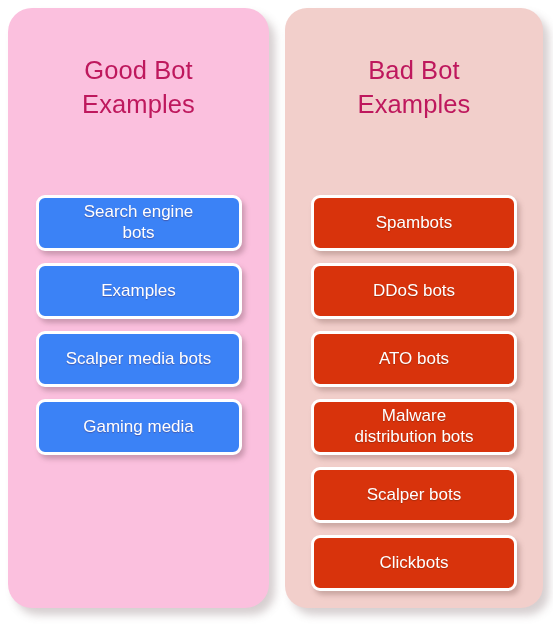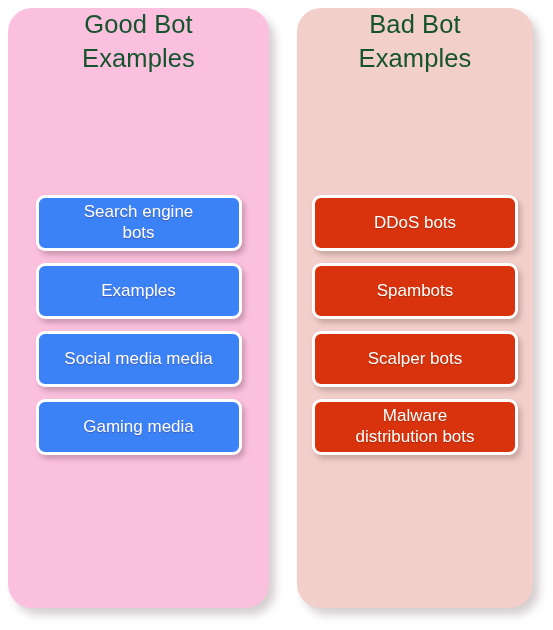--- a/index.html
+++ b/index.html
@@ -34,31 +34,33 @@
     align-items: center;
   }
 
   .panel.good {
     left: 8px;
     width: 261px;
     background: #fbc0de;
   }
 
   .panel.bad {
-    left: 297px;
-    width: 236px;
+    left: 285px;
+    width: 258px;
     background: #f2cfcb;
+    border-radius: 22px;
   }
 
   .panel-title {
     margin: 0;
+    padding-top: 46px;
     font-size: 25.5px;
     font-weight: normal;
     line-height: 1.32;
-    color: #14532d;
+    color: #be185d;
     text-align: center;
     letter-spacing: 0.1px;
     white-space: pre-line;
   }
 
   .pill-list {
     width: 100%;
     margin: 0;
     padding: 0;
     list-style: none;
@@ -104,30 +106,32 @@
 
 <div id="diagram">
 
   <section class="panel good">
     <h2 class="panel-title">Good Bot
 Examples</h2>
     <ul class="pill-list">
       <li class="pill">Search engine
 bots</li>
       <li class="pill">Examples</li>
-      <li class="pill">Social media media</li>
+      <li class="pill">Scalper media bots</li>
       <li class="pill">Gaming media</li>
     </ul>
   </section>
 
   <section class="panel bad">
     <h2 class="panel-title">Bad Bot
 Examples</h2>
     <ul class="pill-list">
+      <li class="pill">Spambots</li>
       <li class="pill">DDoS bots</li>
-      <li class="pill">Spambots</li>
-      <li class="pill">Scalper bots</li>
+      <li class="pill">ATO bots</li>
       <li class="pill">Malware
 distribution bots</li>
+      <li class="pill">Scalper bots</li>
+      <li class="pill">Clickbots</li>
     </ul>
   </section>
 
 </div>
 
 </body></html>

